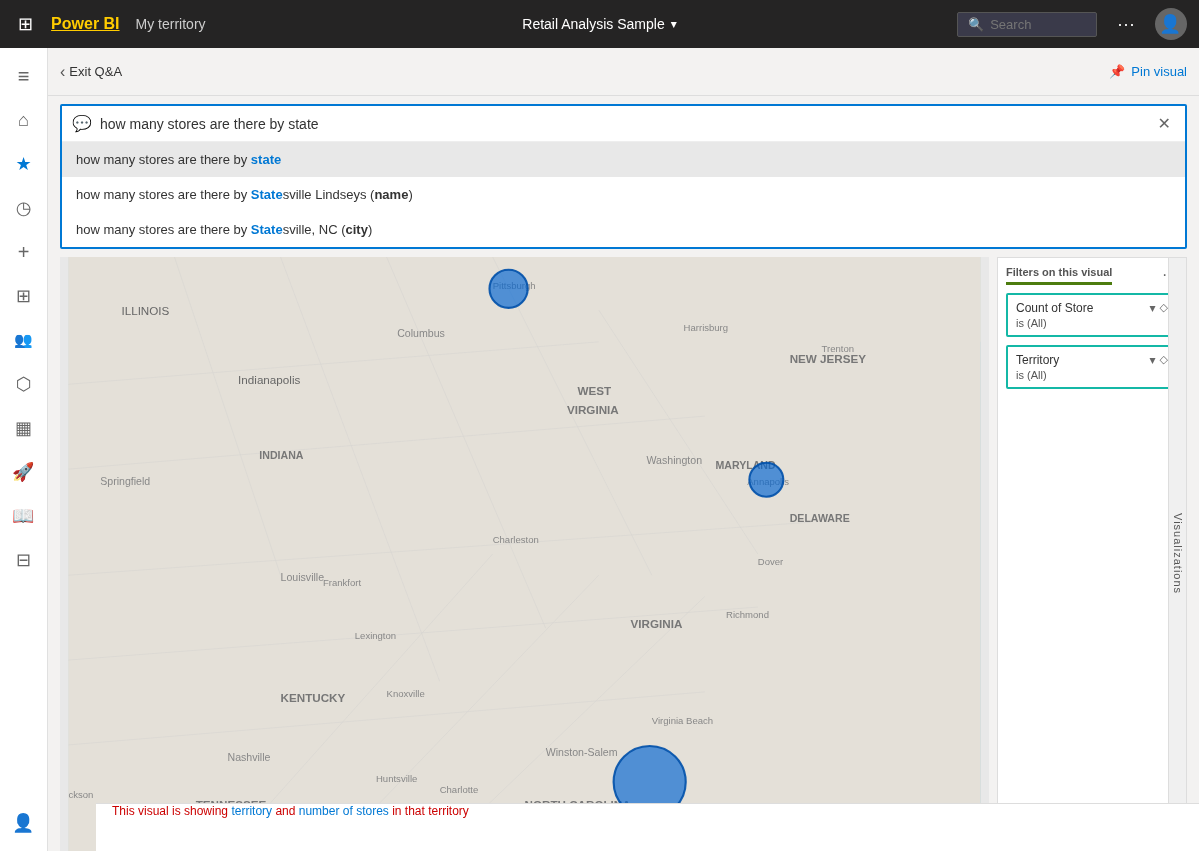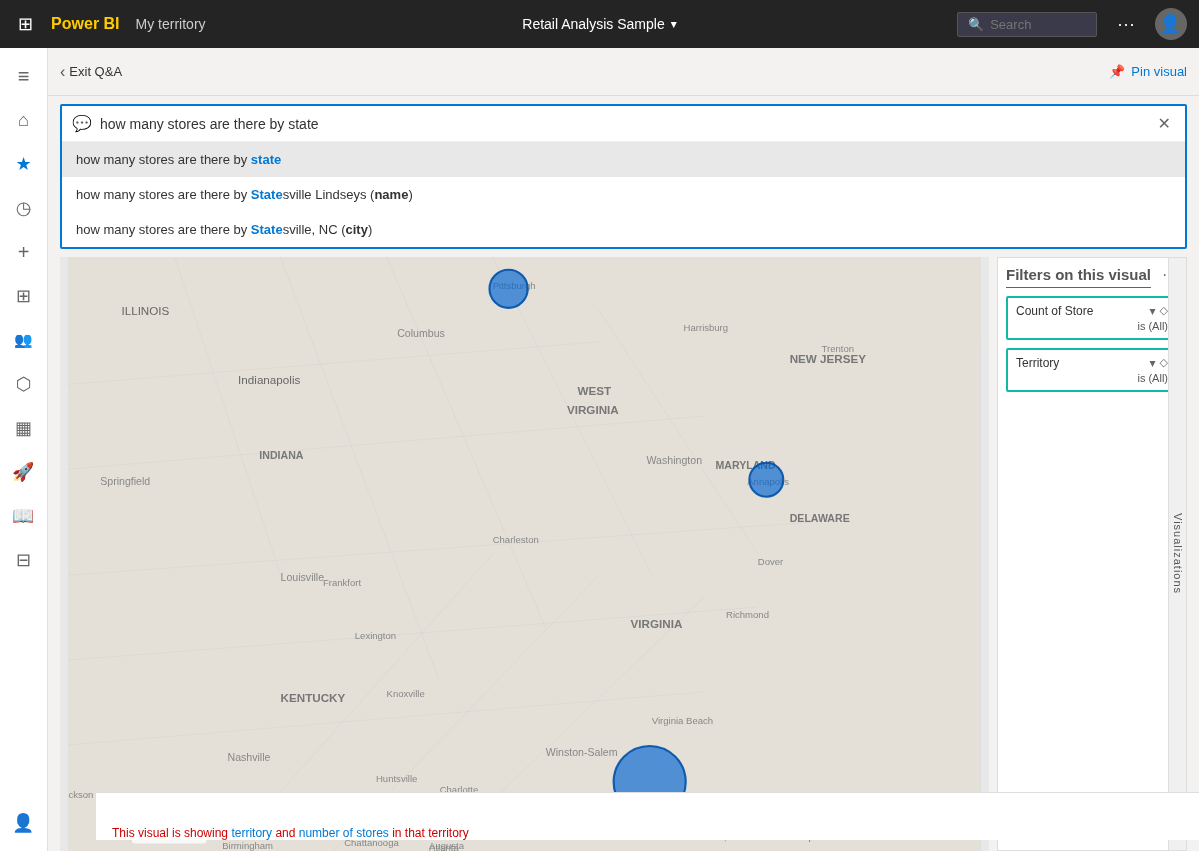--- a/index.html
+++ b/index.html
@@ -4,21 +4,21 @@
   <style>
     * { margin: 0; padding: 0; box-sizing: border-box; }
     body { font-family: 'Segoe UI', Arial, sans-serif; background: #f3f2f1; width: 1199px; height: 851px; overflow: hidden; }
 
     
     .top-nav {
       display: flex; align-items: center; background: #1a1a2e; background: #252424;
       height: 48px; padding: 0 12px; gap: 12px; position: relative; z-index: 100;
     }
     .nav-grid-icon { color: #fff; font-size: 18px; cursor: pointer; padding: 6px; }
-    .nav-logo { color: #ffcc00; font-weight: 700; font-size: 16px; margin-right: 4px; }
+    .nav-logo { color: #ffcc00; font-weight: 700; font-size: 16px; margin-right: 4px; text-decoration: underline; }
     .nav-workspace { color: #ccc; font-size: 14px; }
     .nav-title-center { position: absolute; left: 50%; transform: translateX(-50%); display: flex; align-items: center; gap: 6px; }
     .nav-title { color: #fff; font-size: 14px; font-weight: 500; }
     .nav-chevron { color: #fff; font-size: 12px; }
     .nav-right { margin-left: auto; display: flex; align-items: center; gap: 12px; }
     .nav-search {
       display: flex; align-items: center; background: #3a3a4a; border: 1px solid #555;
       border-radius: 2px; padding: 4px 10px; gap: 6px; width: 140px;
     }
     .nav-search input { background: transparent; border: none; outline: none; color: #ccc; font-size: 13px; width: 100%; }
@@ -88,44 +88,44 @@
     }
     
     .map-svg { width: 100%; height: 100%; }
 
     
     .filters-panel {
       width: 190px; background: #fff; border: 1px solid #ddd; padding: 8px;
       display: flex; flex-direction: column; gap: 8px; font-size: 12px;
       position: relative; overflow: hidden;
     }
-    .filters-title { font-size: 15px; color: #555; font-weight: 600; padding-bottom: 4px; border-bottom: 1px solid #4d7c0f; }
+    .filters-title { font-size: 11px; color: #555; font-weight: 600; padding-bottom: 4px; border-bottom: 3px solid #4d7c0f; }
     .filter-more-btn { position: absolute; top: 8px; right: 8px; color: #666; cursor: pointer; font-size: 16px; }
     .filter-item { border: 2px solid #14b8a6; border-radius: 2px; padding: 6px 8px; }
     .filter-item-header { display: flex; align-items: center; justify-content: space-between; }
     .filter-name { font-size: 12px; color: #333; font-weight: 500; }
     .filter-controls { display: flex; gap: 4px; }
     .filter-chevron { color: #666; font-size: 12px; cursor: pointer; }
     .filter-clear { color: #666; font-size: 11px; cursor: pointer; }
-    .filter-value { font-size: 11px; color: #555; margin-top: 2px; text-align: right; }
+    .filter-value { font-size: 11px; color: #555; margin-top: 2px; }
 
     
     .viz-tab {
       position: absolute; right: 0; top: 0; width: 18px;
       background: #f0f0f0; border-left: 1px solid #ddd;
       display: flex; align-items: center; justify-content: center;
       height: 100%; writing-mode: vertical-rl; font-size: 11px; color: #555; cursor: pointer;
       letter-spacing: 1px;
     }
 
     
     .bottom-bar {
-      position: absolute; bottom: 11px; left: 48px; right: 0; height: 48px;
+      position: absolute; bottom: 0; left: 48px; right: 0; height: 48px;
       background: #fff; border-top: 1px solid #ddd;
-      display: flex; align-items: flex-end; padding: 0 16px; 
+      display: flex; align-items: flex-start; padding: 0 16px; 
     }
     .bottom-info { font-size: 12px; flex: 1; }
     .bottom-info-line1 { color: #c00; }
     .bottom-info-line2 { color: #999; margin-top: 1px; }
     .bottom-useful { display: flex; align-items: center; gap: 8px; font-size: 12px; color: #555; }
     .thumb-btn {
       width: 32px; height: 28px; border: 1px solid #ddd; background: #fff;
       display: flex; align-items: center; justify-content: center; cursor: pointer;
       font-size: 14px; border-radius: 2px;
     }

